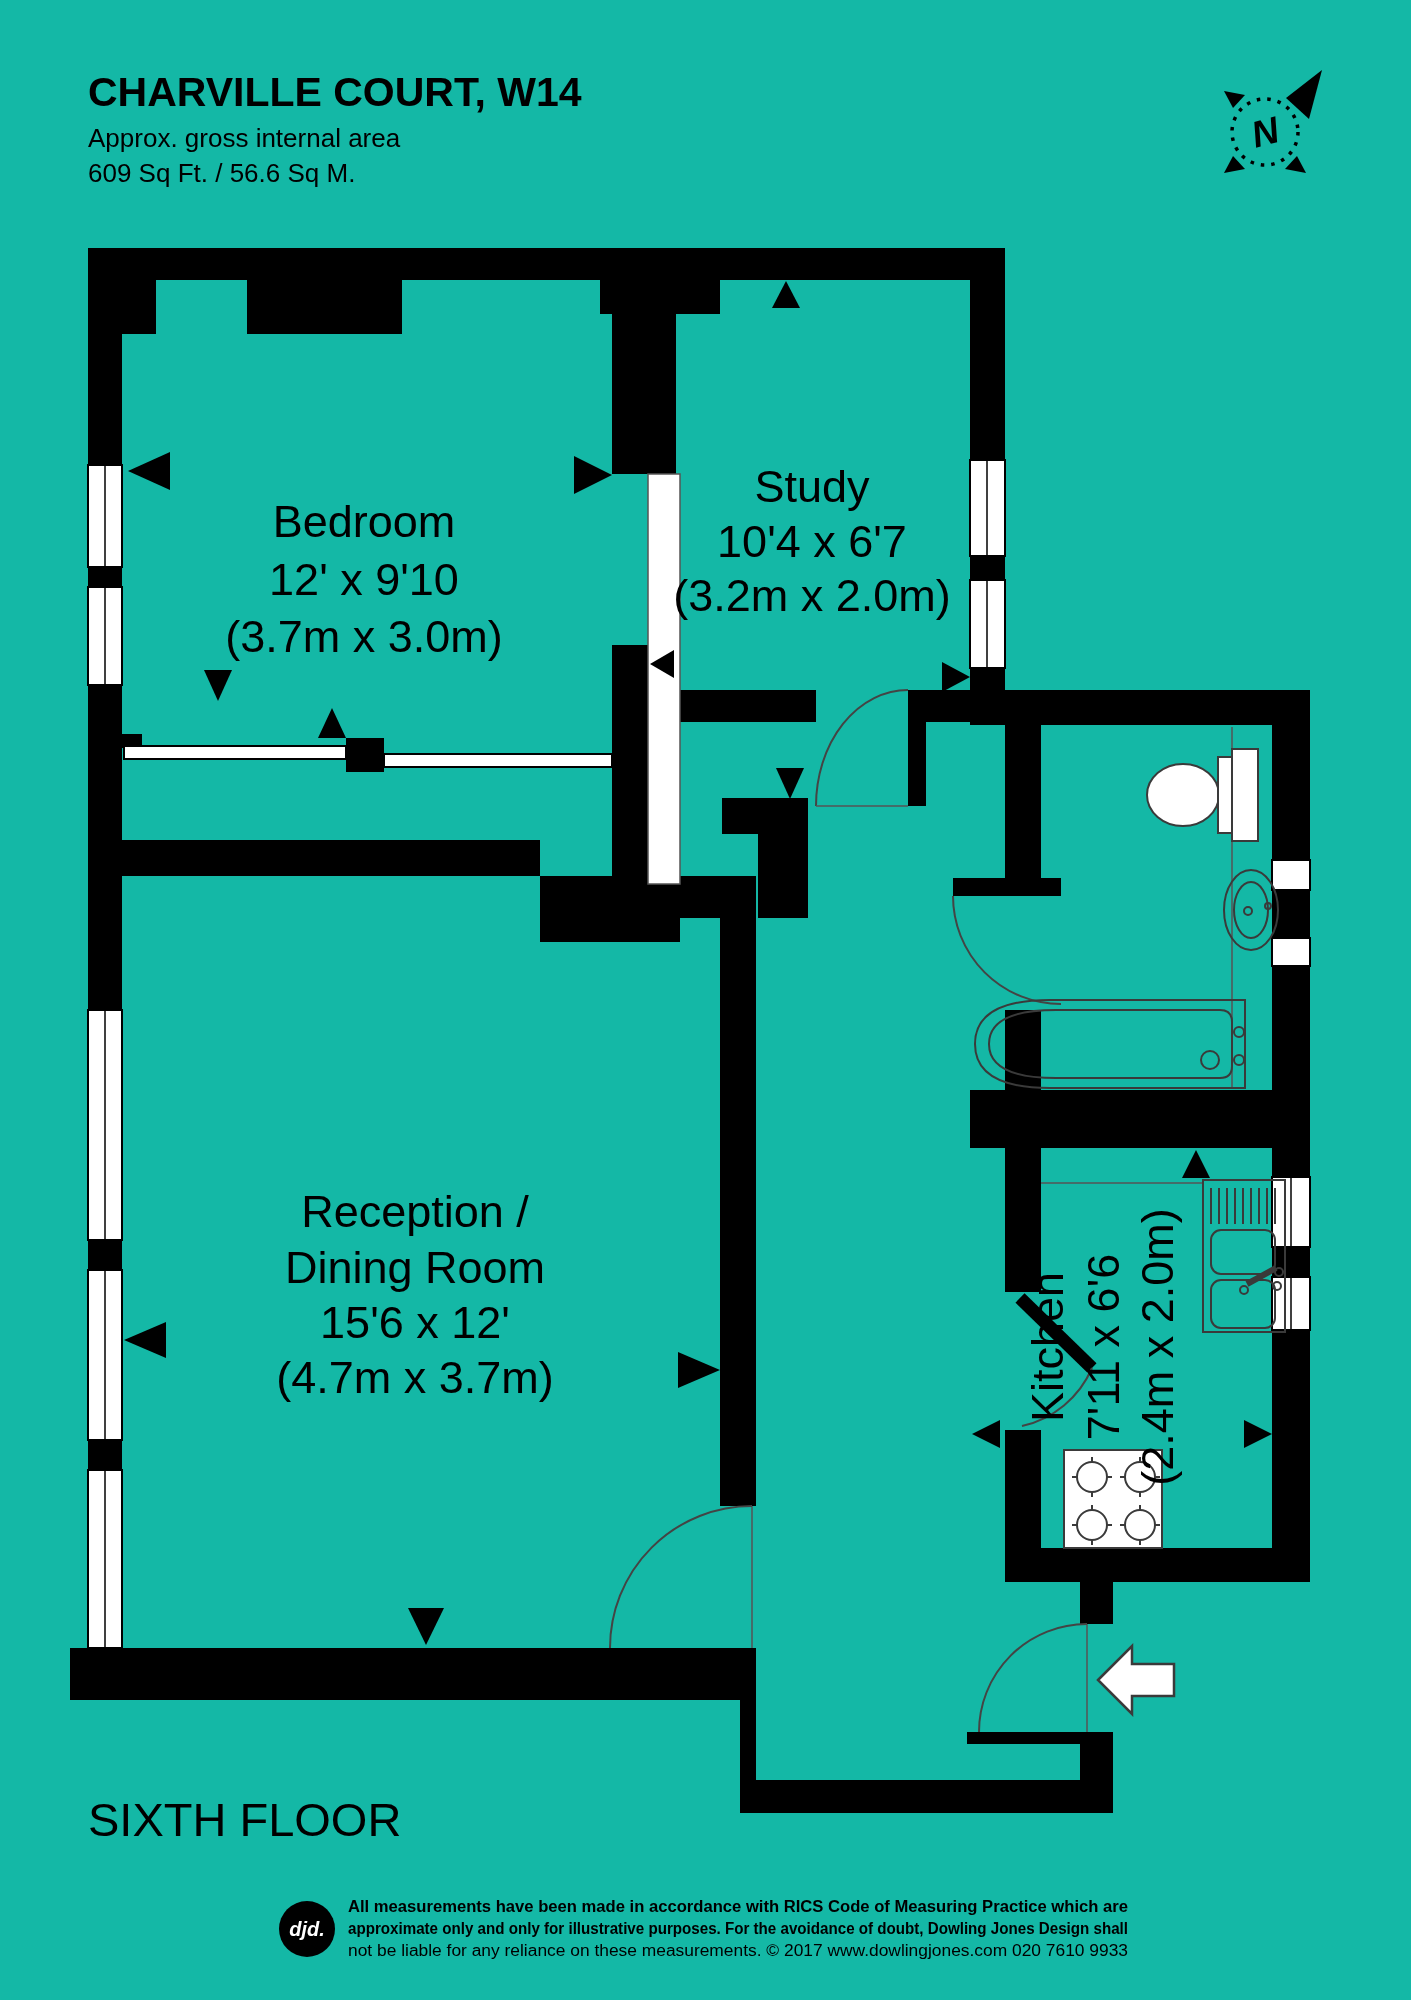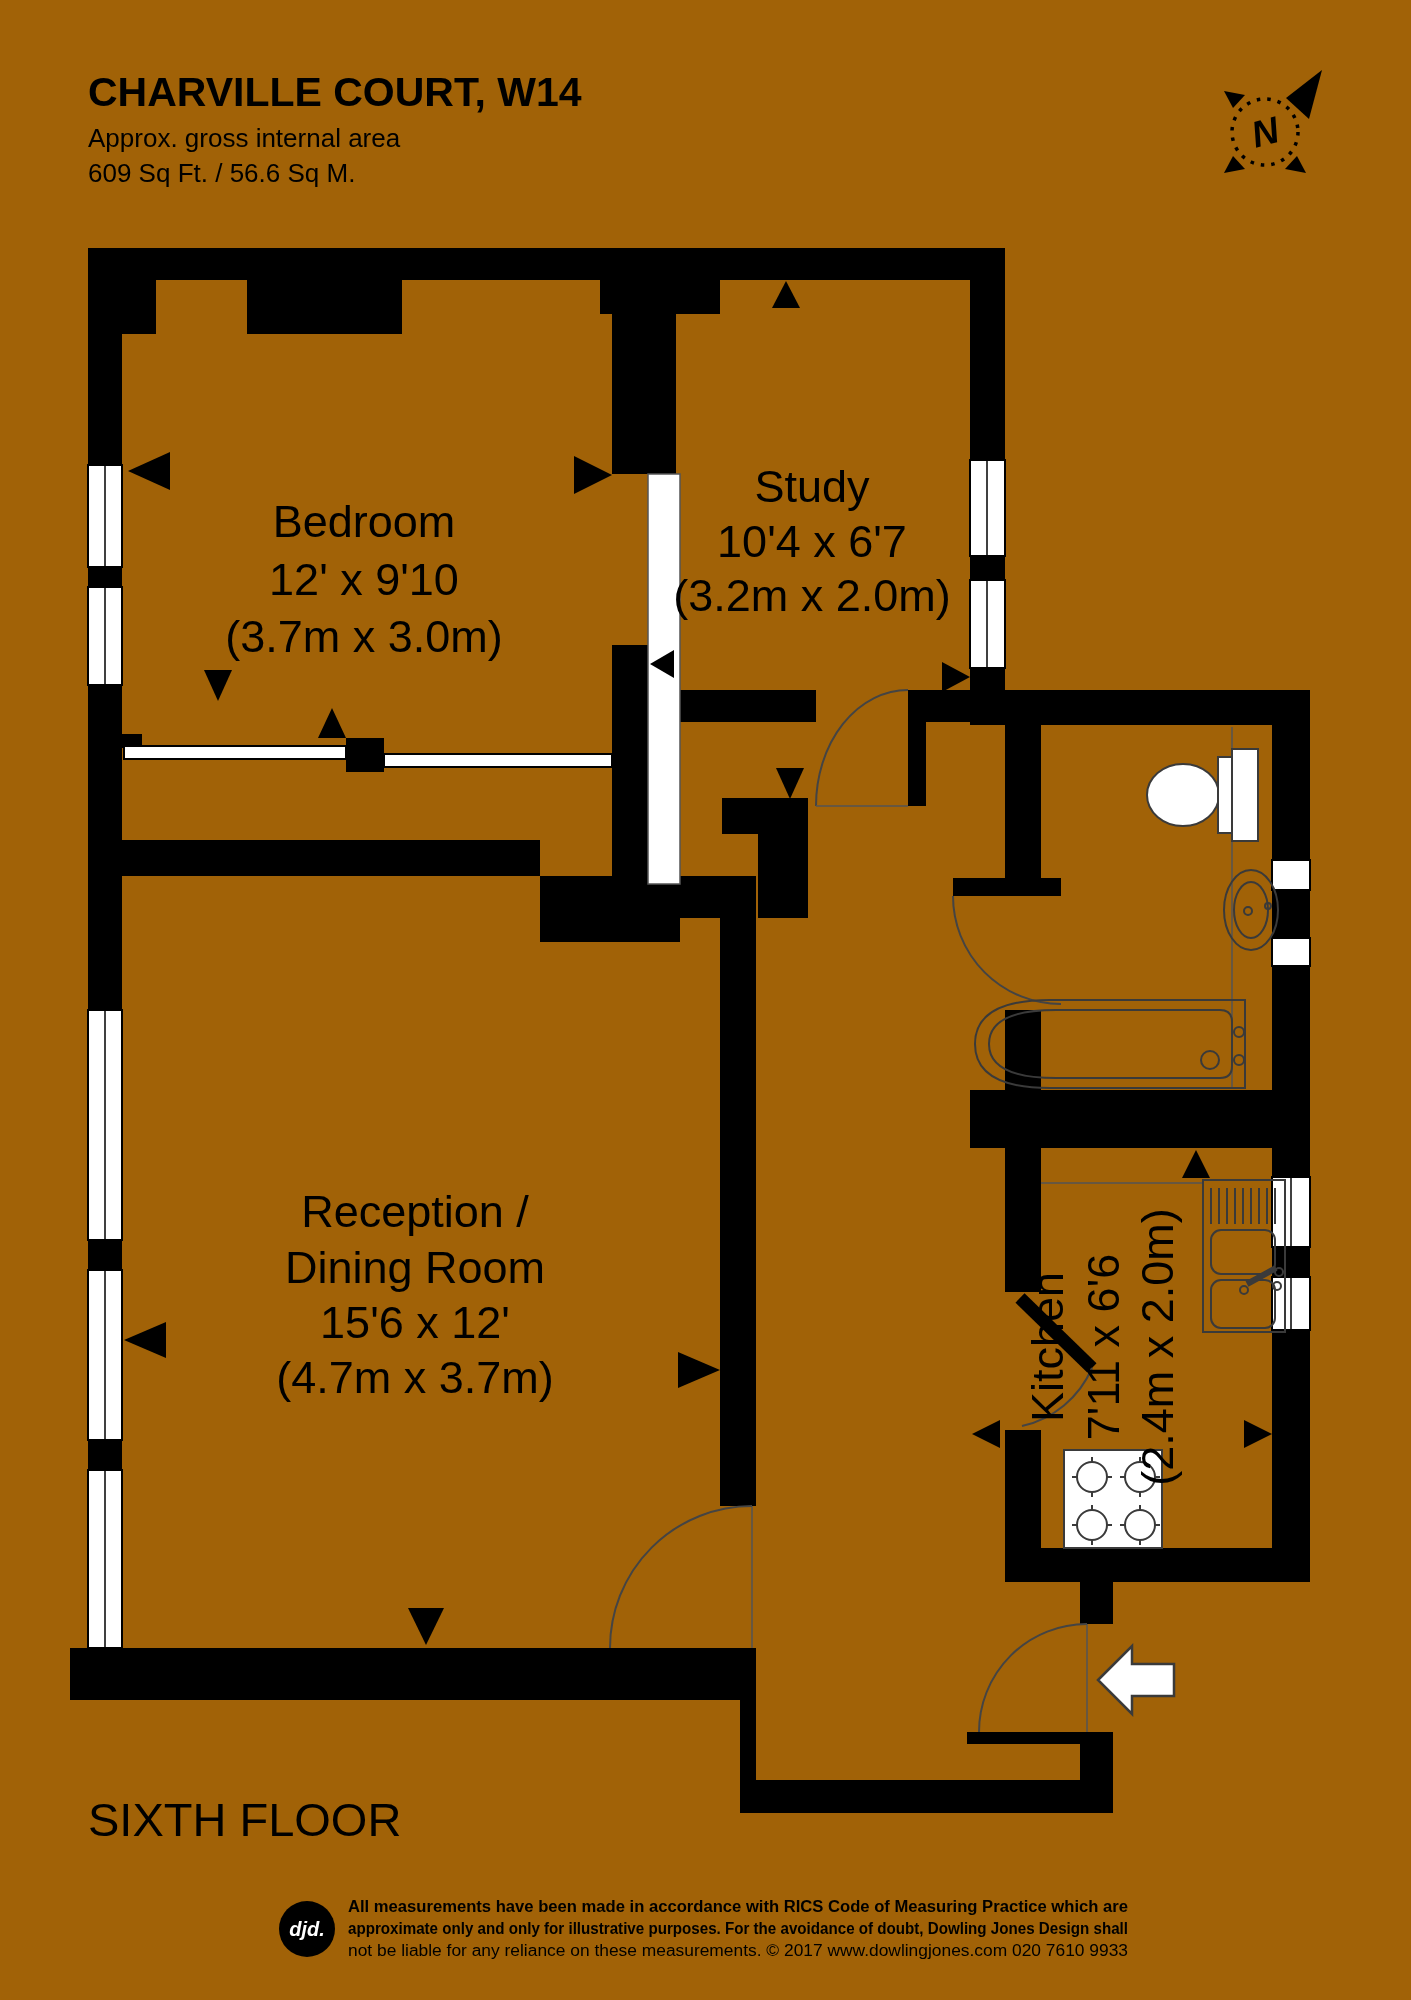--- a/index.html
+++ b/index.html
@@ -1,16 +1,16 @@
 <!DOCTYPE html>
 <html><head>
 <meta charset="utf-8">
 <style>
   html,body{margin:0;padding:0;background:#fff;}
-  .canvas{position:relative;width:1411px;height:2000px;background:#a16207;
+  .canvas{position:relative;width:1411px;height:2000px;background:#14b8a6;
           font-family:"Liberation Sans",sans-serif;overflow:hidden;}
   svg{position:absolute;left:0;top:0;}
   svg text{fill:#000;}
   .t-title{font-size:41px;font-weight:bold;}
   .t-sub{font-size:26px;}
   .t-room{font-size:45px;}
   .t-floor{font-size:47px;}
   .t-foot{font-size:16px;}
   .t-foot-b{font-size:16px;font-weight:bold;}
   .t-logo{font-size:20px;font-weight:bold;font-style:italic;fill:#fff;}

